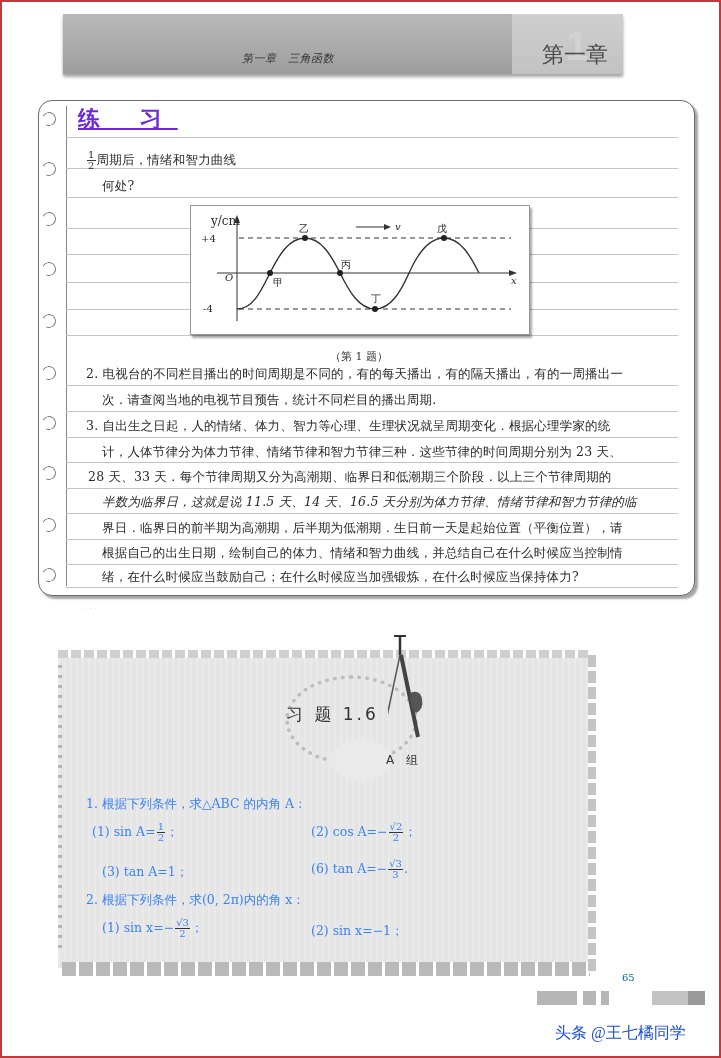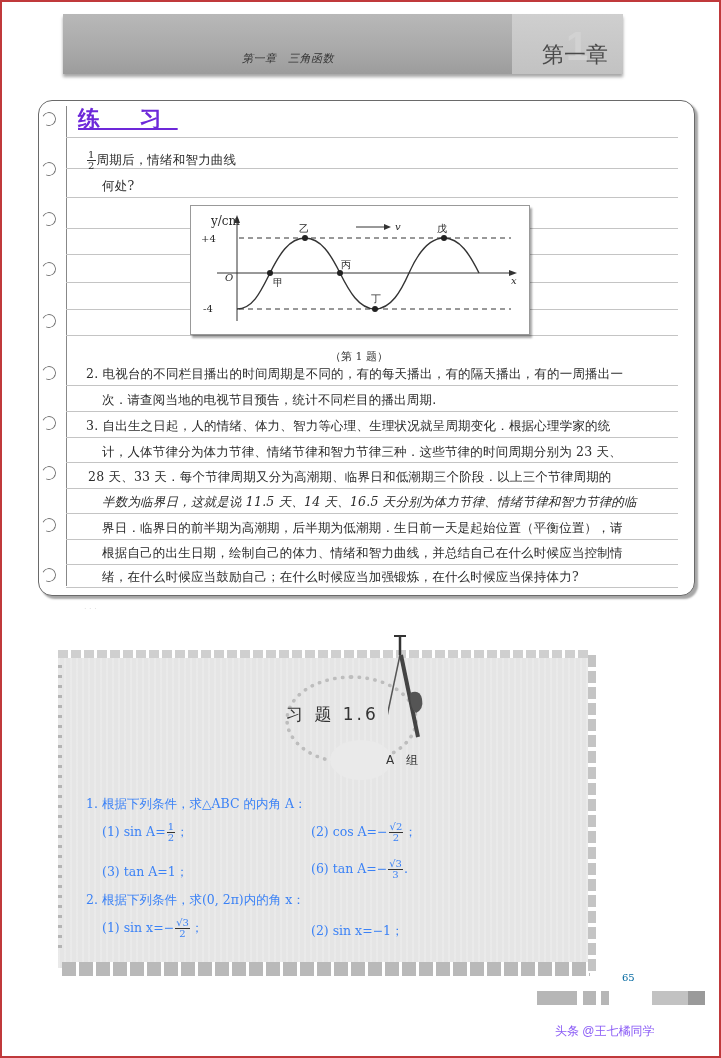--- a/index.html
+++ b/index.html
@@ -103,22 +103,22 @@
   .group-label {
     position:absolute; left:342px; top:752px; font-size:12px; color:#333;
     font-family:"DejaVu Sans", sans-serif; letter-spacing:4px;margin-left:44px;
   }
   .compass { position:absolute; left:388px; top:633px; }
   .ptext { position:absolute; font-size:12.5px; white-space:nowrap; color:#3b82f6; }
   
   .footer-bar { position:absolute; top:991px; height:14px; background:#b6b6b6; }
   .page-num { position:absolute; left:622px; top:972px; font-size:10px; color:#0369a1; }
   .watermark {
-    position:absolute; left:555px; top:1023px; font-size:12px; color:#8b5cf6;
-    font-family:Liberation Sans, sans-serif;
+    position:absolute; left:555px; top:1023px; font-size:16px; color:#1d4ed8;
+    font-family:Liberation Serif, serif;
   }
   .faint-note { position:absolute; left:84px; top:604px; font-size:8px; color:#d6d6d6; }
 </style>
 </head>
 <body>
 
 <div class="frame"></div>
 
 <div class="header-band"></div>
 <div class="header-right"></div>
@@ -227,21 +227,21 @@
 
 <svg class="compass" width="60" height="110" viewBox="0 0 60 110" xmlns="http://www.w3.org/2000/svg">
   <line x1="12" y1="2" x2="12" y2="22" stroke="#333" stroke-width="2.5"></line>
   <line x1="6" y1="3" x2="18" y2="3" stroke="#333" stroke-width="2"></line>
   <line x1="12" y1="22" x2="-2" y2="88" stroke="#555" stroke-width="1.5"></line>
   <line x1="13" y1="22" x2="30" y2="104" stroke="#444" stroke-width="4"></line>
   <path d="M22 60 q10 -4 12 6 q2 10 -6 14 q-6 -4 -6 -20z" fill="#555"></path>
 </svg>
 
 <div class="ptext" style="left:86px; top:796px;">1. 根据下列条件，求△ABC 的内角 A：</div>
-<div class="ptext" style="left:102px; top:822px;">
+<div class="ptext" style="left:92px; top:822px;">
   <span>(1) sin A=</span><span class="frac"><span class="num">1</span><span class="den">2</span></span><span>；</span>
 </div>
 <div class="ptext" style="left:311px; top:822px;">
   <span>(2) cos A=</span>−<span class="frac"><span class="num">√2</span><span class="den">2</span></span><span>；</span>
 </div>
 <div class="ptext" style="left:102px; top:864px;">(3) tan A=1；</div>
 <div class="ptext" style="left:311px; top:859px;">
   <span>(6) tan A=</span>−<span class="frac"><span class="num">√3</span><span class="den">3</span></span><span>.</span>
 </div>
 

